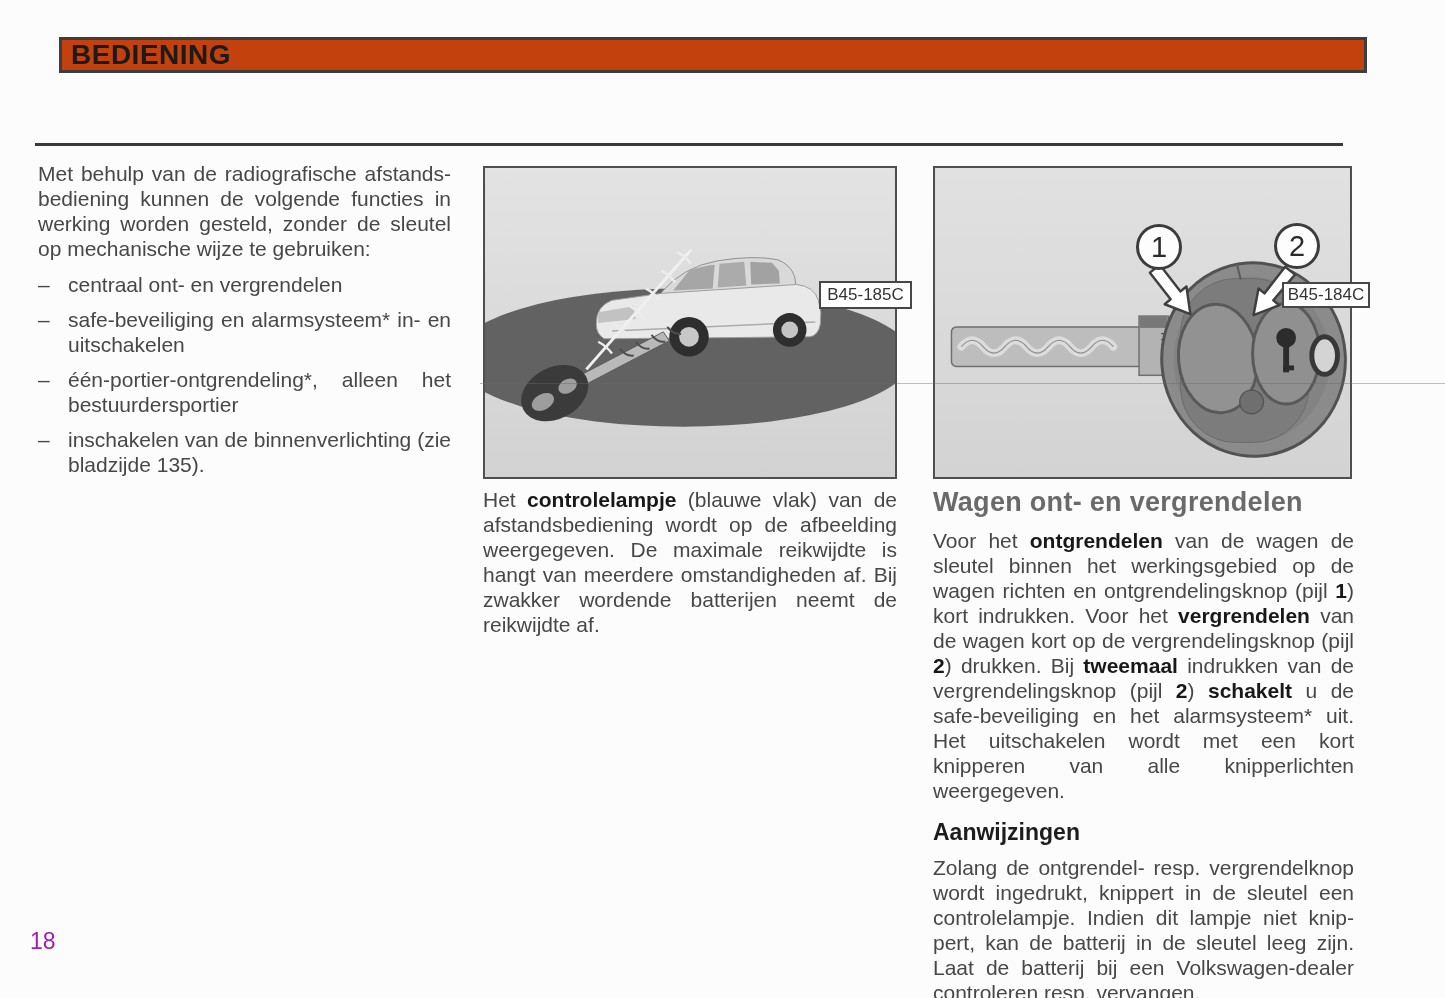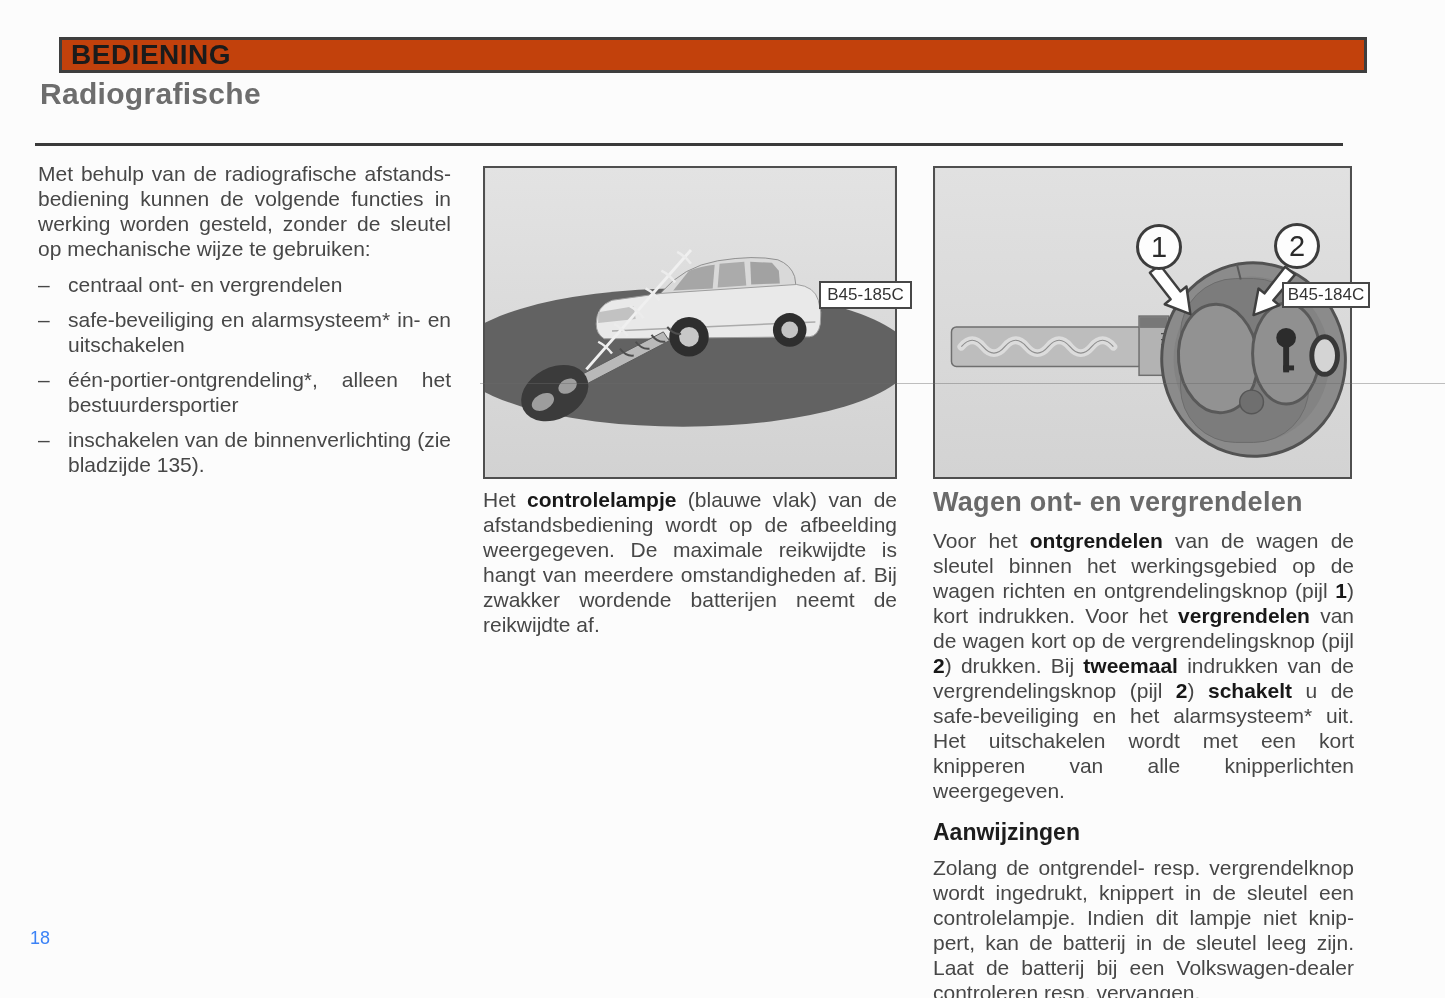--- a/index.html
+++ b/index.html
@@ -60,32 +60,31 @@
     display:flex;align-items:center;justify-content:center;
     font-size:29px;color:#2b2b2b;
   }
   .callout.c1{left:201px;top:56px;}
   .callout.c2{left:339px;top:55px;}
   .scan-line{
     position:absolute;left:480px;top:383px;width:965px;height:1px;
     background:rgba(105,105,105,.42);z-index:6;
   }
   .page-number{
-    position:absolute;left:30px;top:928px;font-size:18px;color:#3b82f6;
+    position:absolute;left:30px;top:928px;font-size:23px;color:#a21caf;
   }
 </style>
 </head>
 <body>
 
 <div class="header-box">
   <h1>BEDIENING</h1>
 </div>
 
 <div class="page-title">
-  <div>Radiografische</div>
 </div>
 
 <div class="rule"></div>
 
 <div class="col-left body-text">
   <p class="para">Met behulp van de radiografische afstands­bediening kunnen de volgende functies in werking worden gesteld, zonder de sleutel op mechanische wijze te gebruiken:</p>
   <div class="bullet">
     <span class="dash">–</span>
     <span class="btxt">centraal ont- en vergrendelen</span>
   </div>

